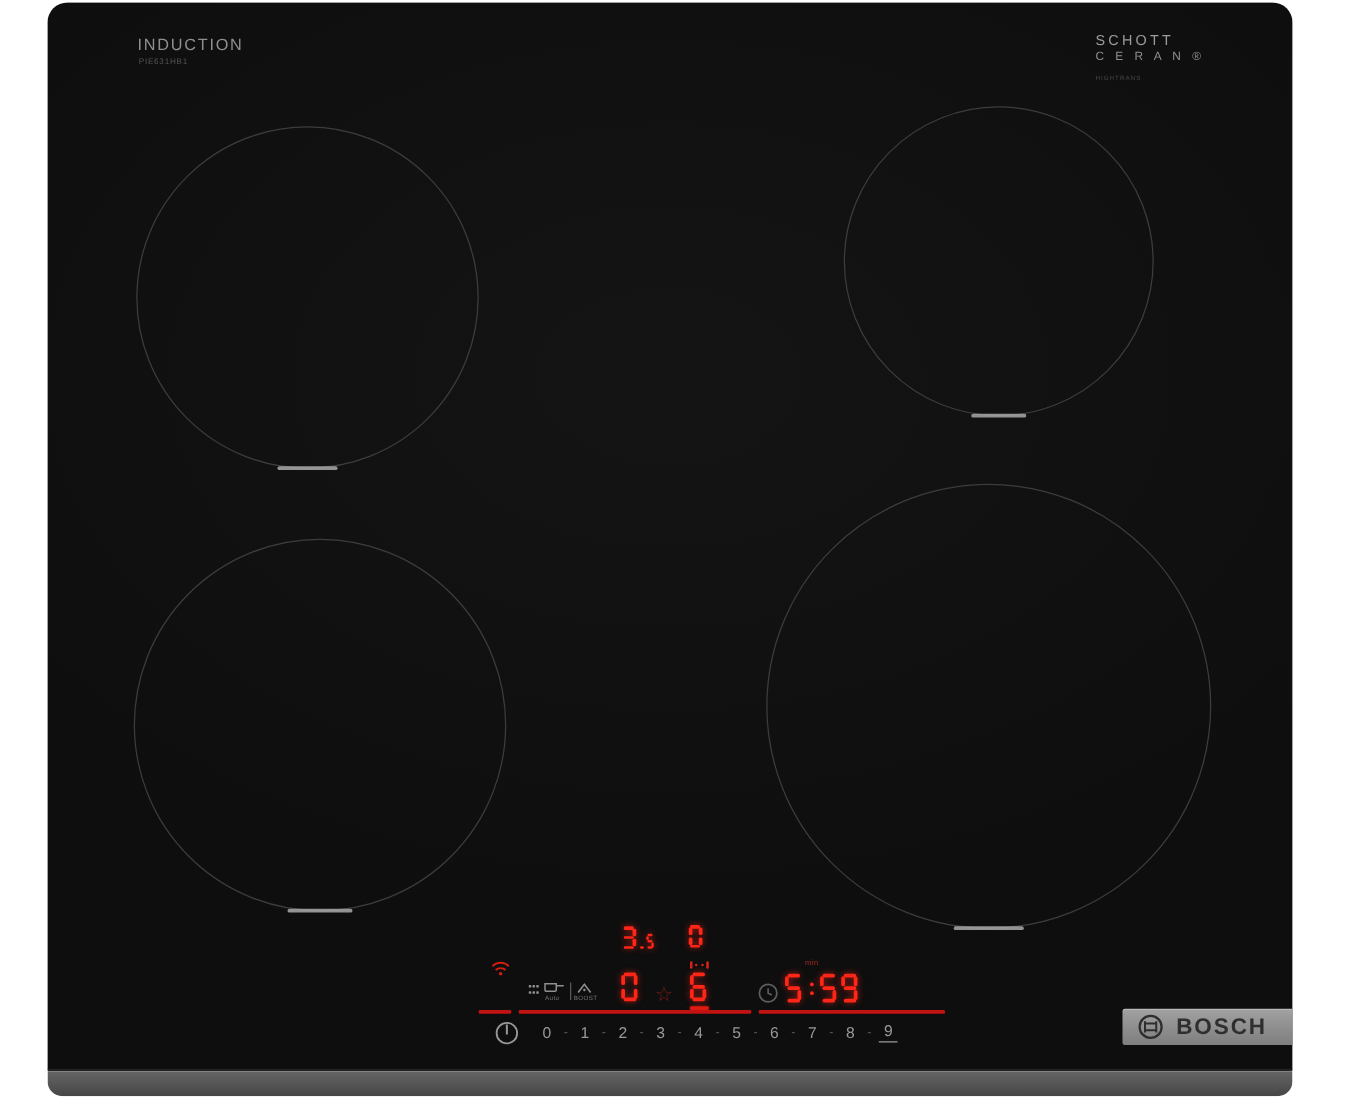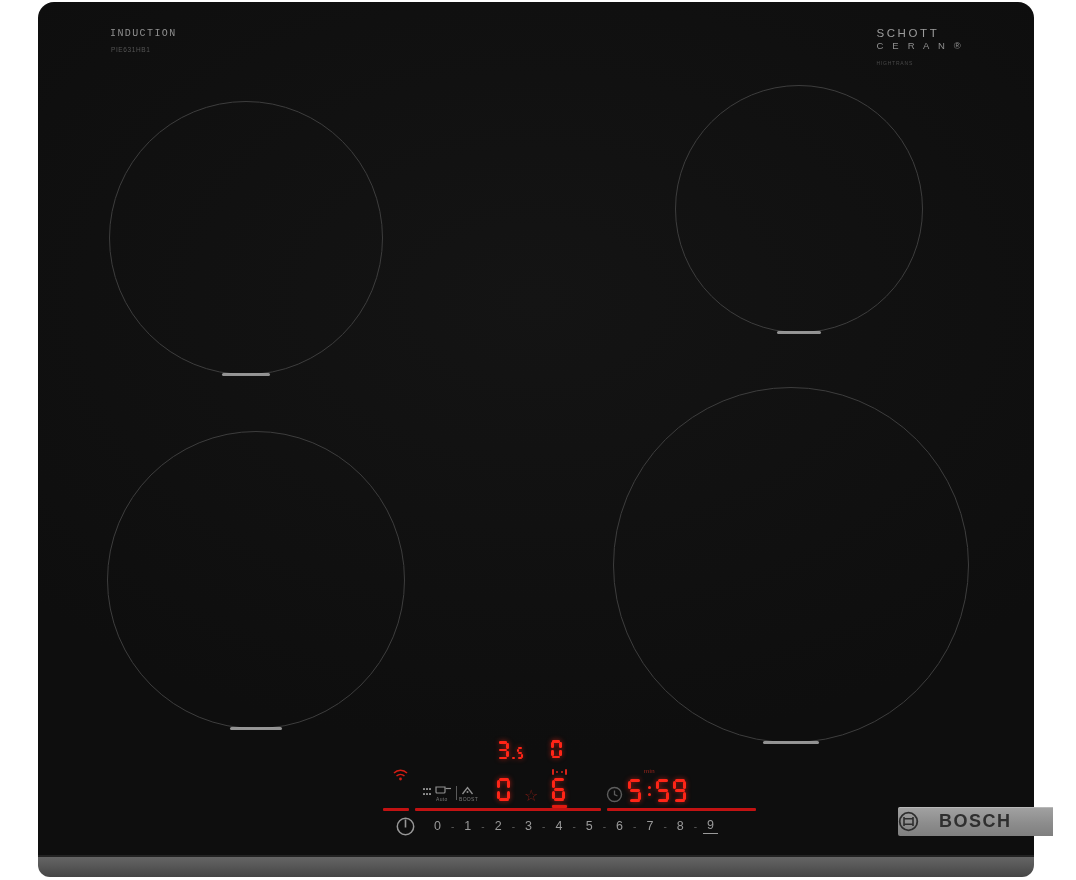--- a/index.html
+++ b/index.html
@@ -12,21 +12,21 @@
     border-radius:16px 16px 0 0;}
   #trim{left:38px;top:855px;width:996px;height:22px;
     background:linear-gradient(180deg,#656565,#575757 45%,#454545);
     border-top:2px solid #222;border-radius:0 0 12px 12px;box-sizing:border-box;}
 
   
   .zone{position:absolute;border:1.6px solid #3d3d3d;border-radius:50%;}
   .tick{position:absolute;background:#a9a9a9;height:3.5px;border-radius:2px;opacity:.85;}
 
   
-  #induction{left:72px;top:26px;color:#8f8f8f;font-size:10px;letter-spacing:1.4px;font-family:Liberation Mono, monospace;}
+  #induction{left:72px;top:26px;color:#8f8f8f;font-size:13px;letter-spacing:1.4px;}
   #model{left:73px;top:44px;color:#555;font-size:6.5px;letter-spacing:.6px;}
   #schott{right:70px;top:25px;text-align:left;color:#9c9c9c;}
   #schott .l1{font-size:11.5px;letter-spacing:2.6px;}
   #schott .l2{font-size:9.5px;letter-spacing:3.2px;color:#8f8f8f;margin-top:1px;}
   #schott .code{font-size:5px;letter-spacing:.8px;color:#4f4f4f;margin-top:9px;opacity:.9;}
   .fn-label{position:absolute;font-size:5px;color:#787878;letter-spacing:.3px;}
   .seg-display{position:absolute;display:flex;align-items:flex-end;
     filter:drop-shadow(0 0 2.5px rgba(255,35,20,.65));}
   .segd{position:relative;display:inline-block;}
   .sg{position:absolute;background:#ff2517;}
@@ -45,24 +45,24 @@
     grid-template-columns:repeat(3,1fr);gap:1.5px;}
   #gridicon i{width:1.6px;height:1.6px;background:#8f8f8f;border-radius:.5px;}
 
   
   #slider{left:424px;top:818px;display:flex;align-items:center;color:#999;}
   #slider .num{font-size:12.5px;width:15px;text-align:center;margin:0 6px;cursor:pointer;}
   #slider .dash{font-size:10px;color:#5c5c5c;}
   #slider .num.selected{border-bottom:1.5px solid #999;padding-bottom:1px;}
 
   
-  #bosch-bar{left:898px;top:807px;width:155px;height:29px;
+  #bosch-bar{left:898px;top:807px;width:136px;height:29px;
     background:linear-gradient(180deg,#a2a2a2,#8d8d8d 55%,#7f7f7f);
-    border-radius:2px 0 0 2px;display:flex;align-items:center;
-    box-sizing:border-box;gap:20px;box-shadow:inset 0 1px 0 rgba(255,255,255,.25);}
+    border-radius:2px 0 0 2px;display:flex;align-items:center;padding-left:12px;
+    box-sizing:border-box;gap:10px;box-shadow:inset 0 1px 0 rgba(255,255,255,.25);}
   #bosch-text{font-size:18px;font-weight:bold;color:#2f2f2f;letter-spacing:1.5px;}
 </style>
 </head>
 <body>
 
 <div id="glass" class="abs">
 
   <div id="induction" class="abs">INDUCTION</div>
   <div id="model" class="abs">PIE631HB1</div>
   <div id="schott" class="abs">

